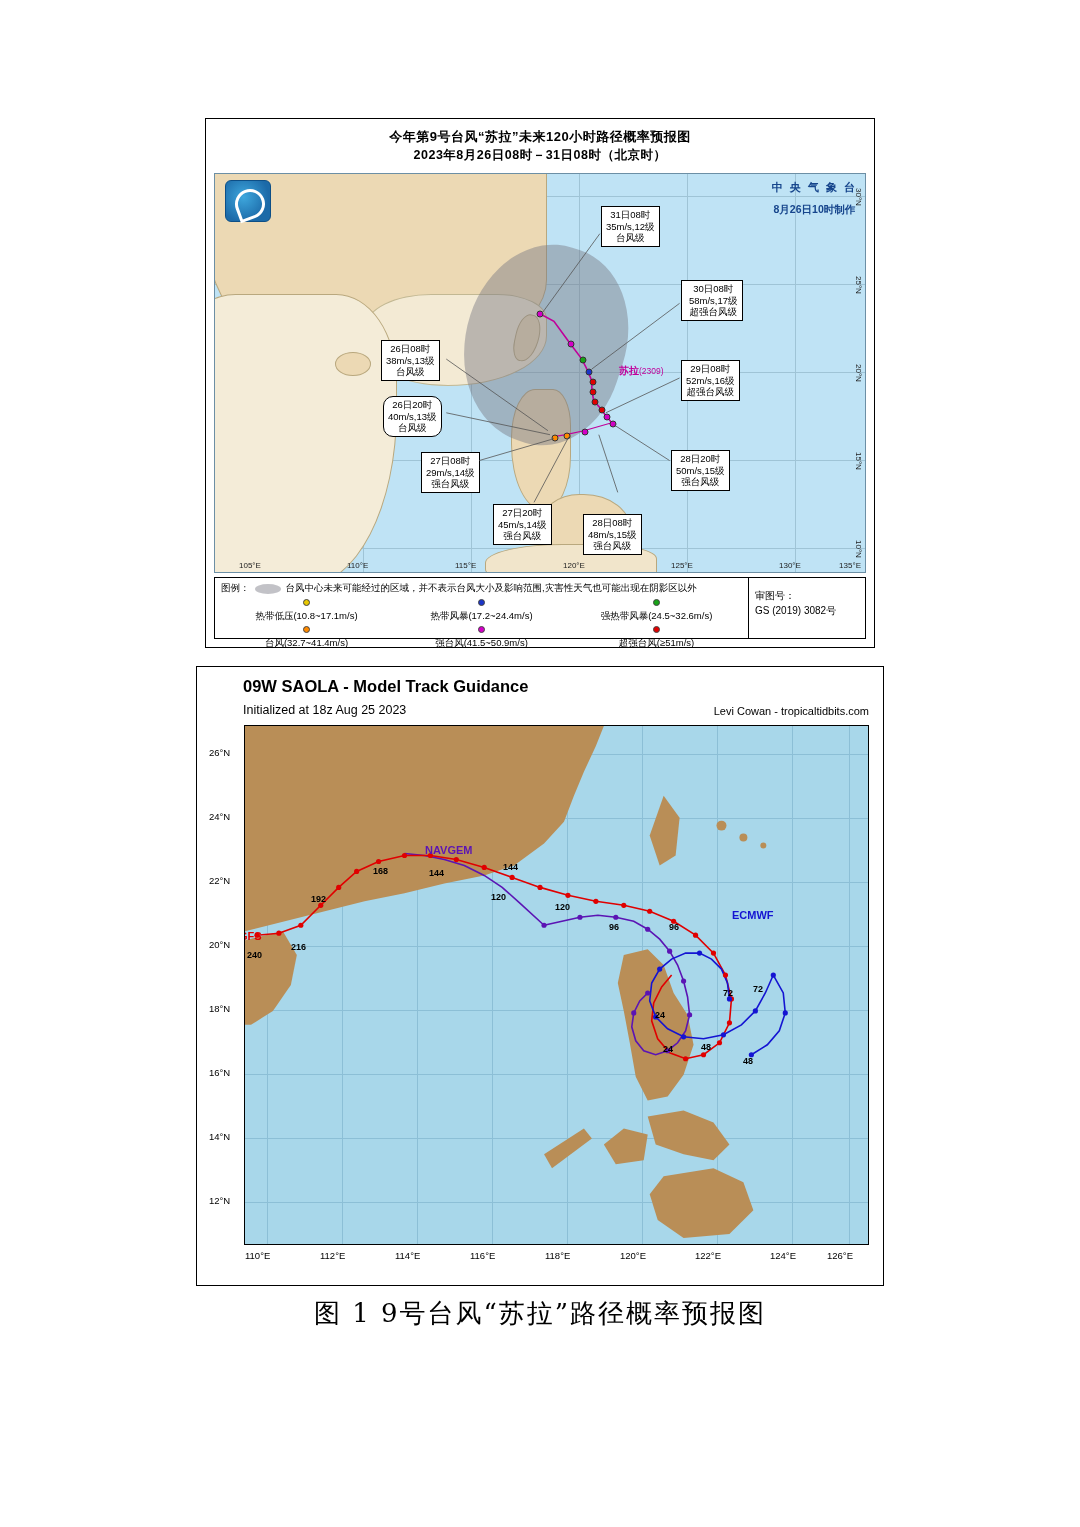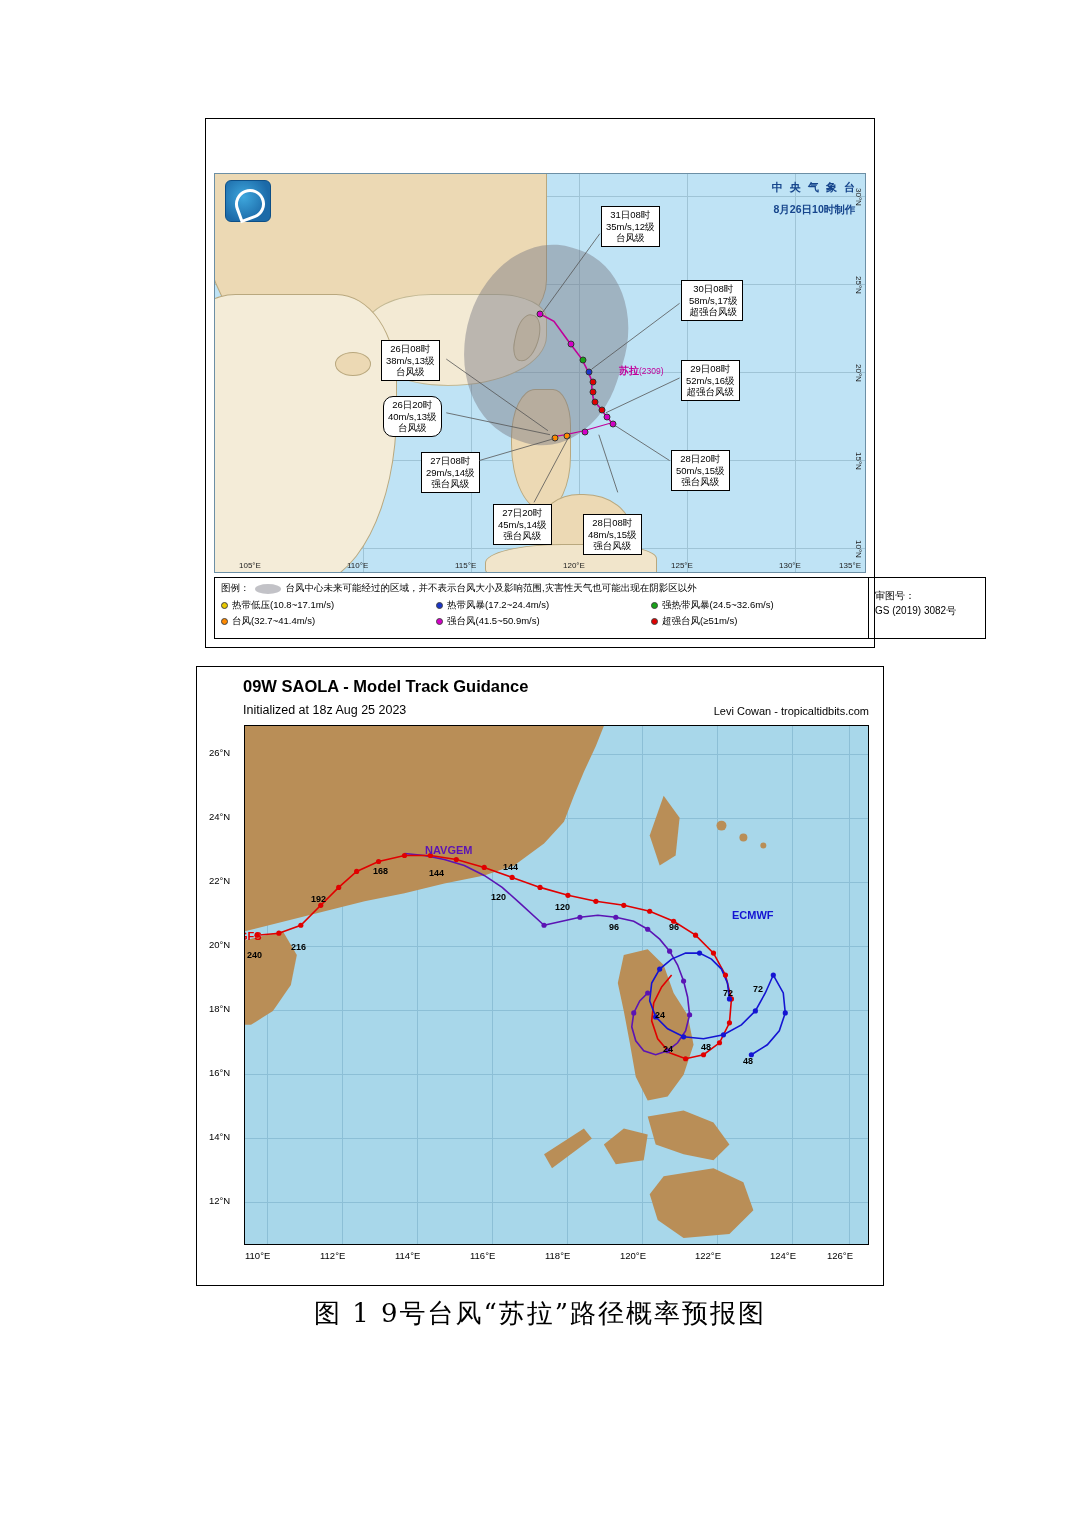--- a/index.html
+++ b/index.html
@@ -187,21 +187,21 @@
     font-size: 8px;
     color: #222;
     white-space: nowrap;
   }
 
   
   .legend1 {
     position: absolute;
     left: 8px;
     top: 458px;
-    width: 772px;
+    width: 652px;
     height: 62px;
     border: 1px solid #000;
     box-sizing: border-box;
     display: flex;
     font-size: 9.5px;
   }
   .legend1-left { flex: 1; padding: 4px 6px; position: relative; }
   .legend1-right {
     width: 104px;
     border-left: 1px solid #000;
@@ -214,21 +214,21 @@
     width: 26px; height: 10px; border-radius: 50%;
     background: rgba(120,120,130,0.45);
     flex: none;
   }
   .legend-grid {
     display: grid;
     grid-template-columns: 1fr 1fr 1fr;
     row-gap: 3px;
     column-gap: 4px;
   }
-  .lg-item { display: flex; align-items: center; gap: 4px; white-space: nowrap; }
+  .lg-item { display: flex; align-items: center; gap: 4px; white-space: nowrap; flex-direction: column; }
   .dot {
     width: 7px; height: 7px; border-radius: 50%;
     border: 1px solid #444; box-sizing: border-box; flex: none;
   }
 
   
   .fig2 {
     position: absolute;
     left: 196px;
     top: 666px;
@@ -299,20 +299,24 @@
     font-size: 26px;
     color: #000;
     letter-spacing: 2px;
   }
 </style>
 </head>
 <body>
 
 <div class="fig1">
 
+  <div class="fig1-title">
+    <div>今年第9号台风“苏拉”未来120小时路径概率预报图</div>
+    <div class="l2">2023年8月26日08时－31日08时（北京时）</div>
+  </div>
 
   <div class="map1">
 
     <div class="grid-v" style="left:40px"></div>
     <div class="grid-v" style="left:148px"></div>
     <div class="grid-v" style="left:256px"></div>
     <div class="grid-v" style="left:364px"></div>
     <div class="grid-v" style="left:472px"></div>
     <div class="grid-v" style="left:580px"></div>
     <div class="grid-h" style="top:22px"></div>

